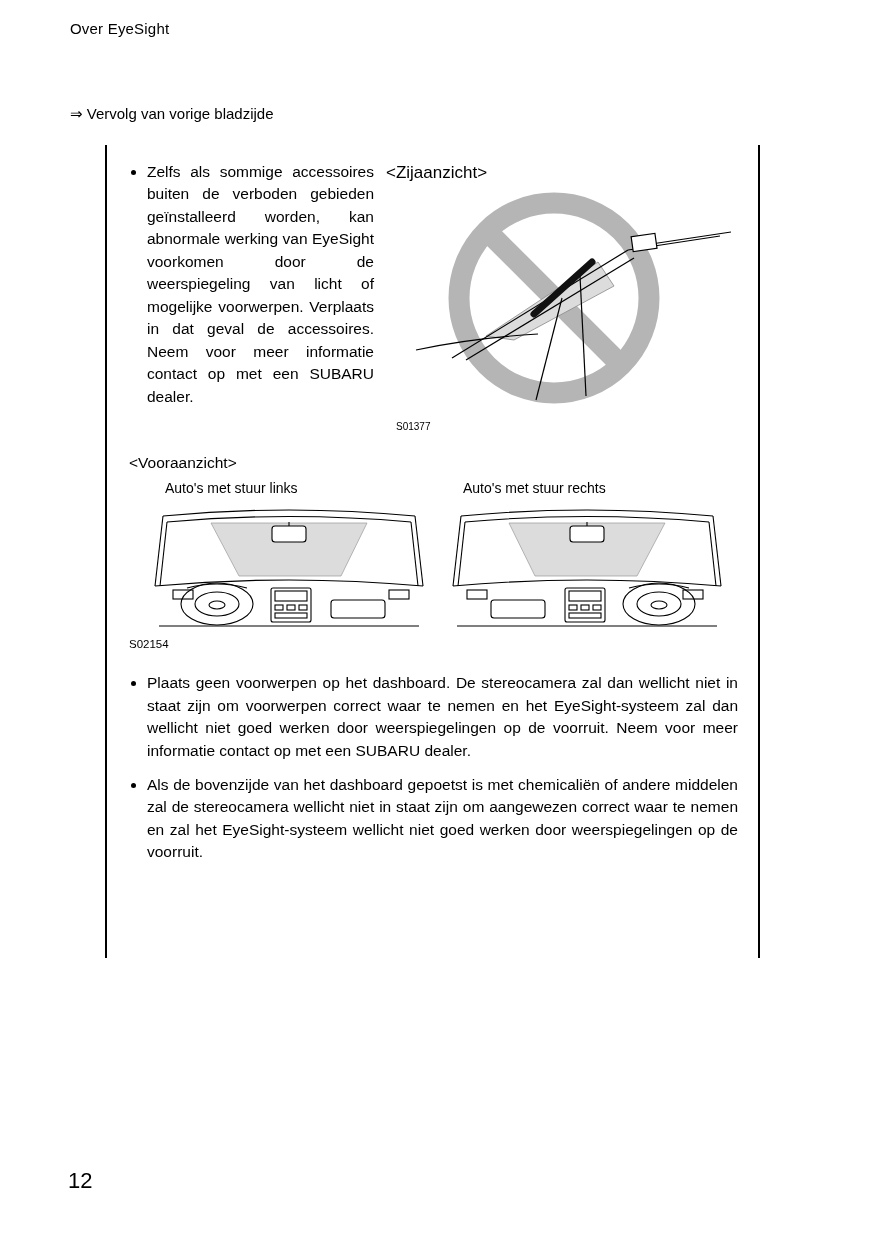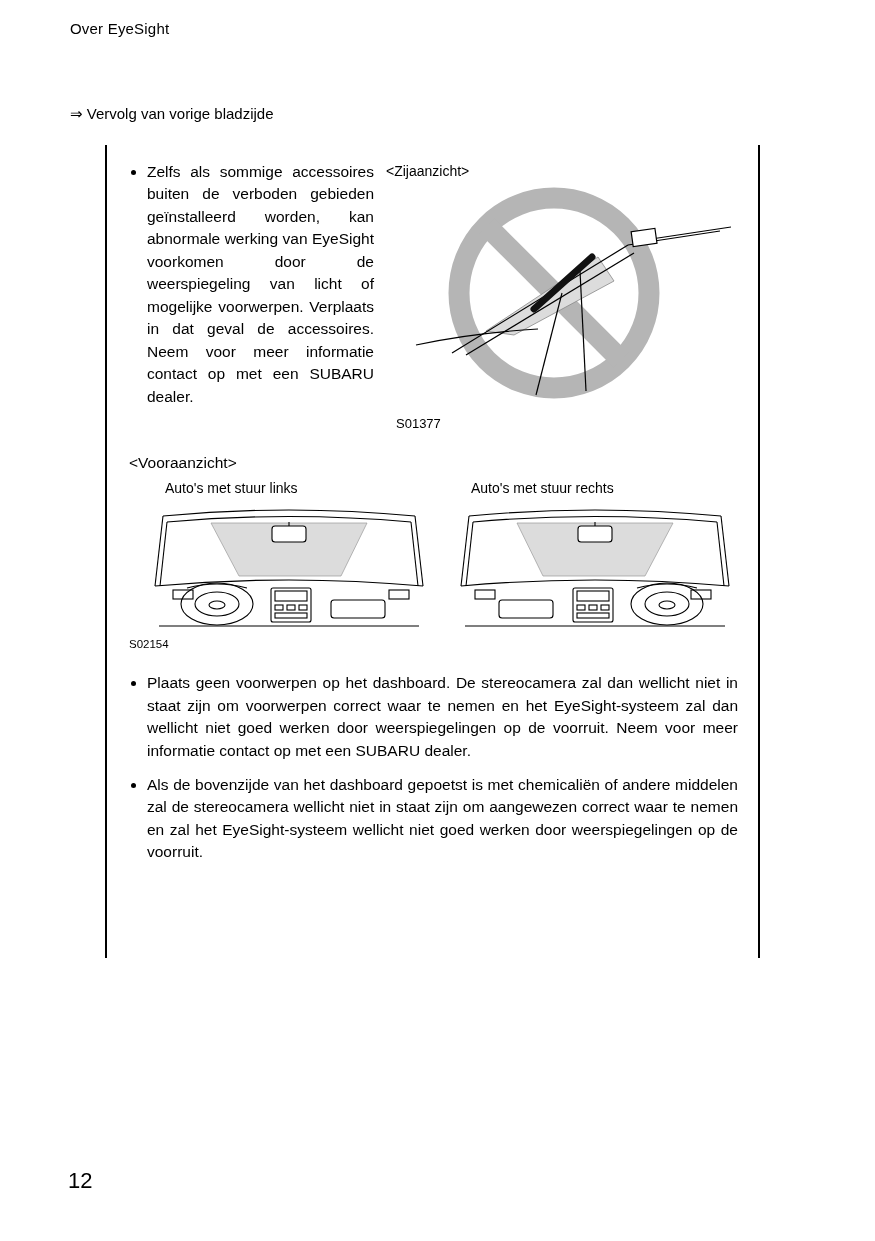--- a/index.html
+++ b/index.html
@@ -34,31 +34,31 @@
   ul.bullets li {
     font-size: 15.5px; line-height: 1.45;
     text-align: justify;
     margin-bottom: 12px;
   }
   ul.bullets li p { margin: 0; }
 
   .figure-float {
     float: right; width: 352px; margin-left: 12px; margin-bottom: 4px;
   }
-  .side-title { font-size: 14px; margin: 0 0 4px 6px; }
+  .side-title { font-size: 17px; margin: 0 0 4px 6px; }
   .side-caption-row {
     display: flex; align-items: baseline; margin-top: 2px;
   }
   .side-caption { font-size: 14.5px; }
-  .fig-code { font-size: 13px; margin-left: 10px; white-space: nowrap; }
+  .fig-code { font-size: 10px; margin-left: 10px; white-space: nowrap; }
 
   .clear { clear: both; }
 
   .front-title { font-size: 15.5px; margin: 16px 0 8px 0; }
-  .front-figs { display: flex; gap: 34px; margin-left: 24px; }
+  .front-figs { display: flex; gap: 26px; margin-left: 24px; }
   .front-fig { width: 272px; }
   .front-fig-label { font-size: 14px; margin: 0 0 6px 12px; }
   .flip { transform: scaleX(-1); }
   .fig-code-row { text-align: left; font-size: 11.5px; margin: 8px 10px 22px 0; }
 
   .page-number {
     position: absolute; left: 68px; top: 1168px;
     font-size: 22px;
     text-align: right;
   }

